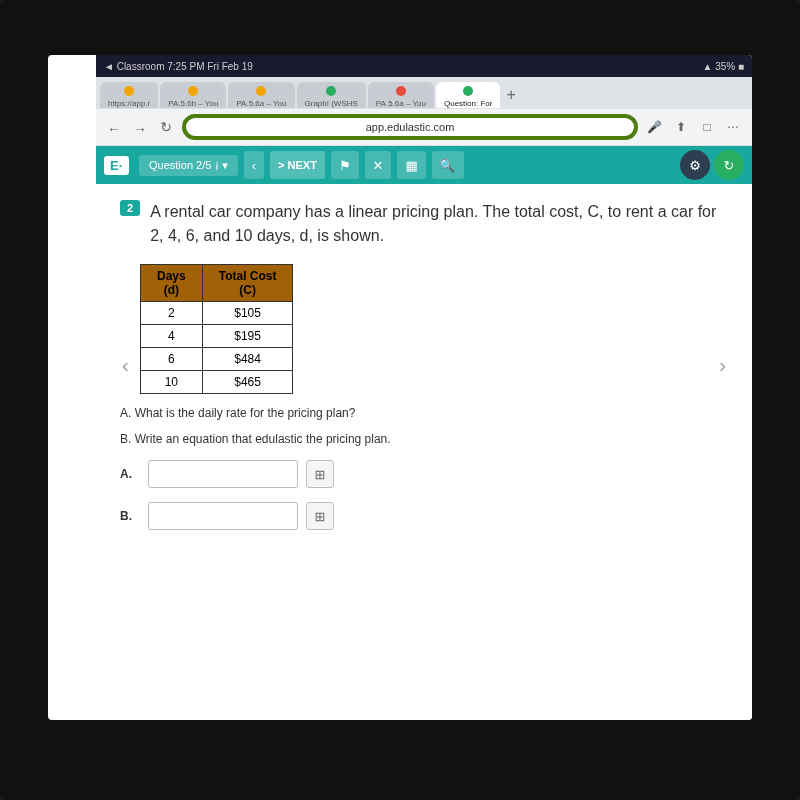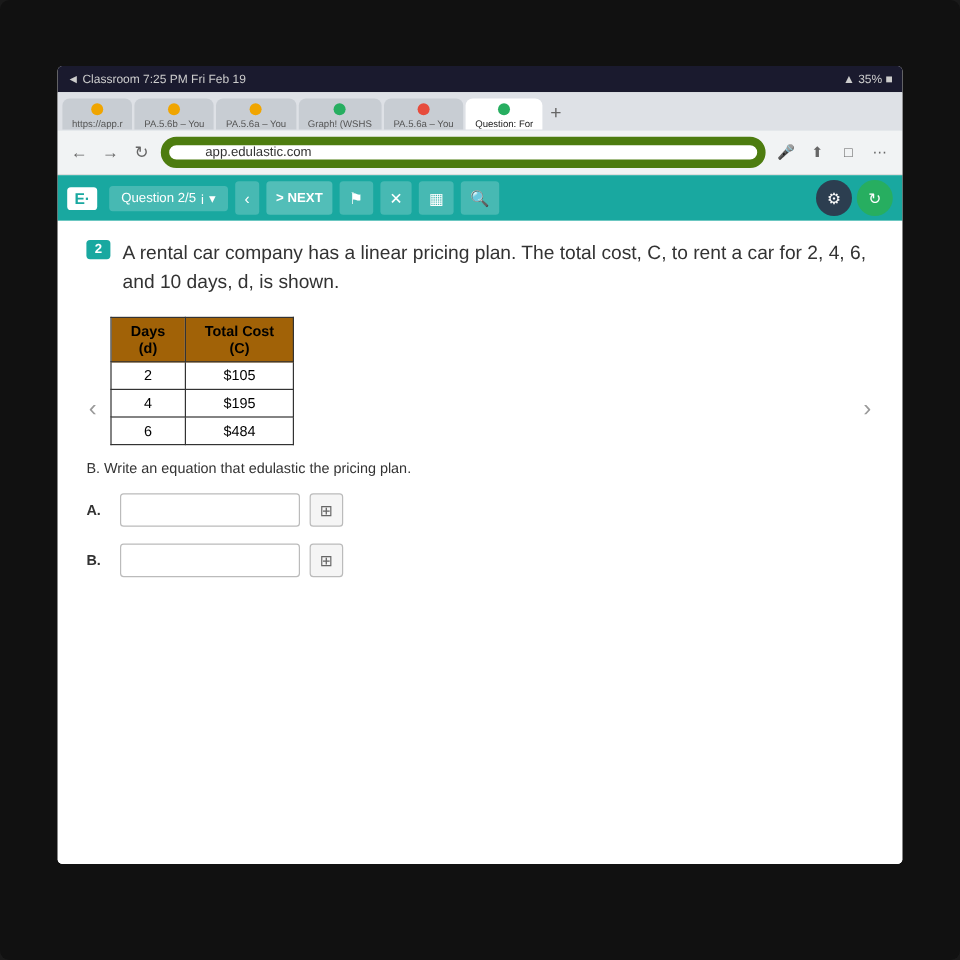--- a/index.html
+++ b/index.html
@@ -23,20 +23,21 @@
     
     .screen {
       position: absolute;
       top: 55px;
       left: 48px;
       right: 48px;
       bottom: 80px;
       background: #fff;
       border-radius: 4px;
       overflow: hidden;
+      padding-left: 48px;
     }
 
     
     .status-bar {
       background: #1a1a2e;
       color: #ccc;
       font-size: 10px;
       padding: 3px 8px;
       display: flex;
       justify-content: space-between;
@@ -122,26 +123,26 @@
       font-size: 14px;
       color: #666;
       display: flex;
       align-items: center;
       justify-content: center;
     }
 
     .address-input {
       flex: 1;
       height: 26px;
-      border: 7px solid #4d7c0f;
+      border: 4px solid #4d7c0f;
       border-radius: 13px;
       padding: 0 30px;
       font-size: 11px;
       background: #fff;
-      text-align: left;
+      text-align: center;
       color: #333;
     }
 
     .addr-icons {
       display: flex;
       gap: 4px;
       align-items: center;
     }
 
     .addr-icon-btn {
@@ -466,23 +467,30 @@
               <td>$105</td>
             </tr>
             <tr>
               <td>4</td>
               <td>$195</td>
             </tr>
             <tr>
               <td>6</td>
               <td>$484</td>
             </tr>
+            <tr>
+              <td>10</td>
+              <td>$465</td>
+            </tr>
           </tbody>
         </table>
 
+        <div class="sub-question">
+          <span>A. What is the daily rate for the pricing plan?</span>
+        </div>
 
         <div class="sub-question">
           <span>B. Write an equation that edulastic the pricing plan.</span>
         </div>
 
         <div class="answer-row">
           <span class="answer-label">A.</span>
           <input class="answer-input" type="text" placeholder="" style="">
           <button class="calc-icon-btn">
             <span>⊞</span>

